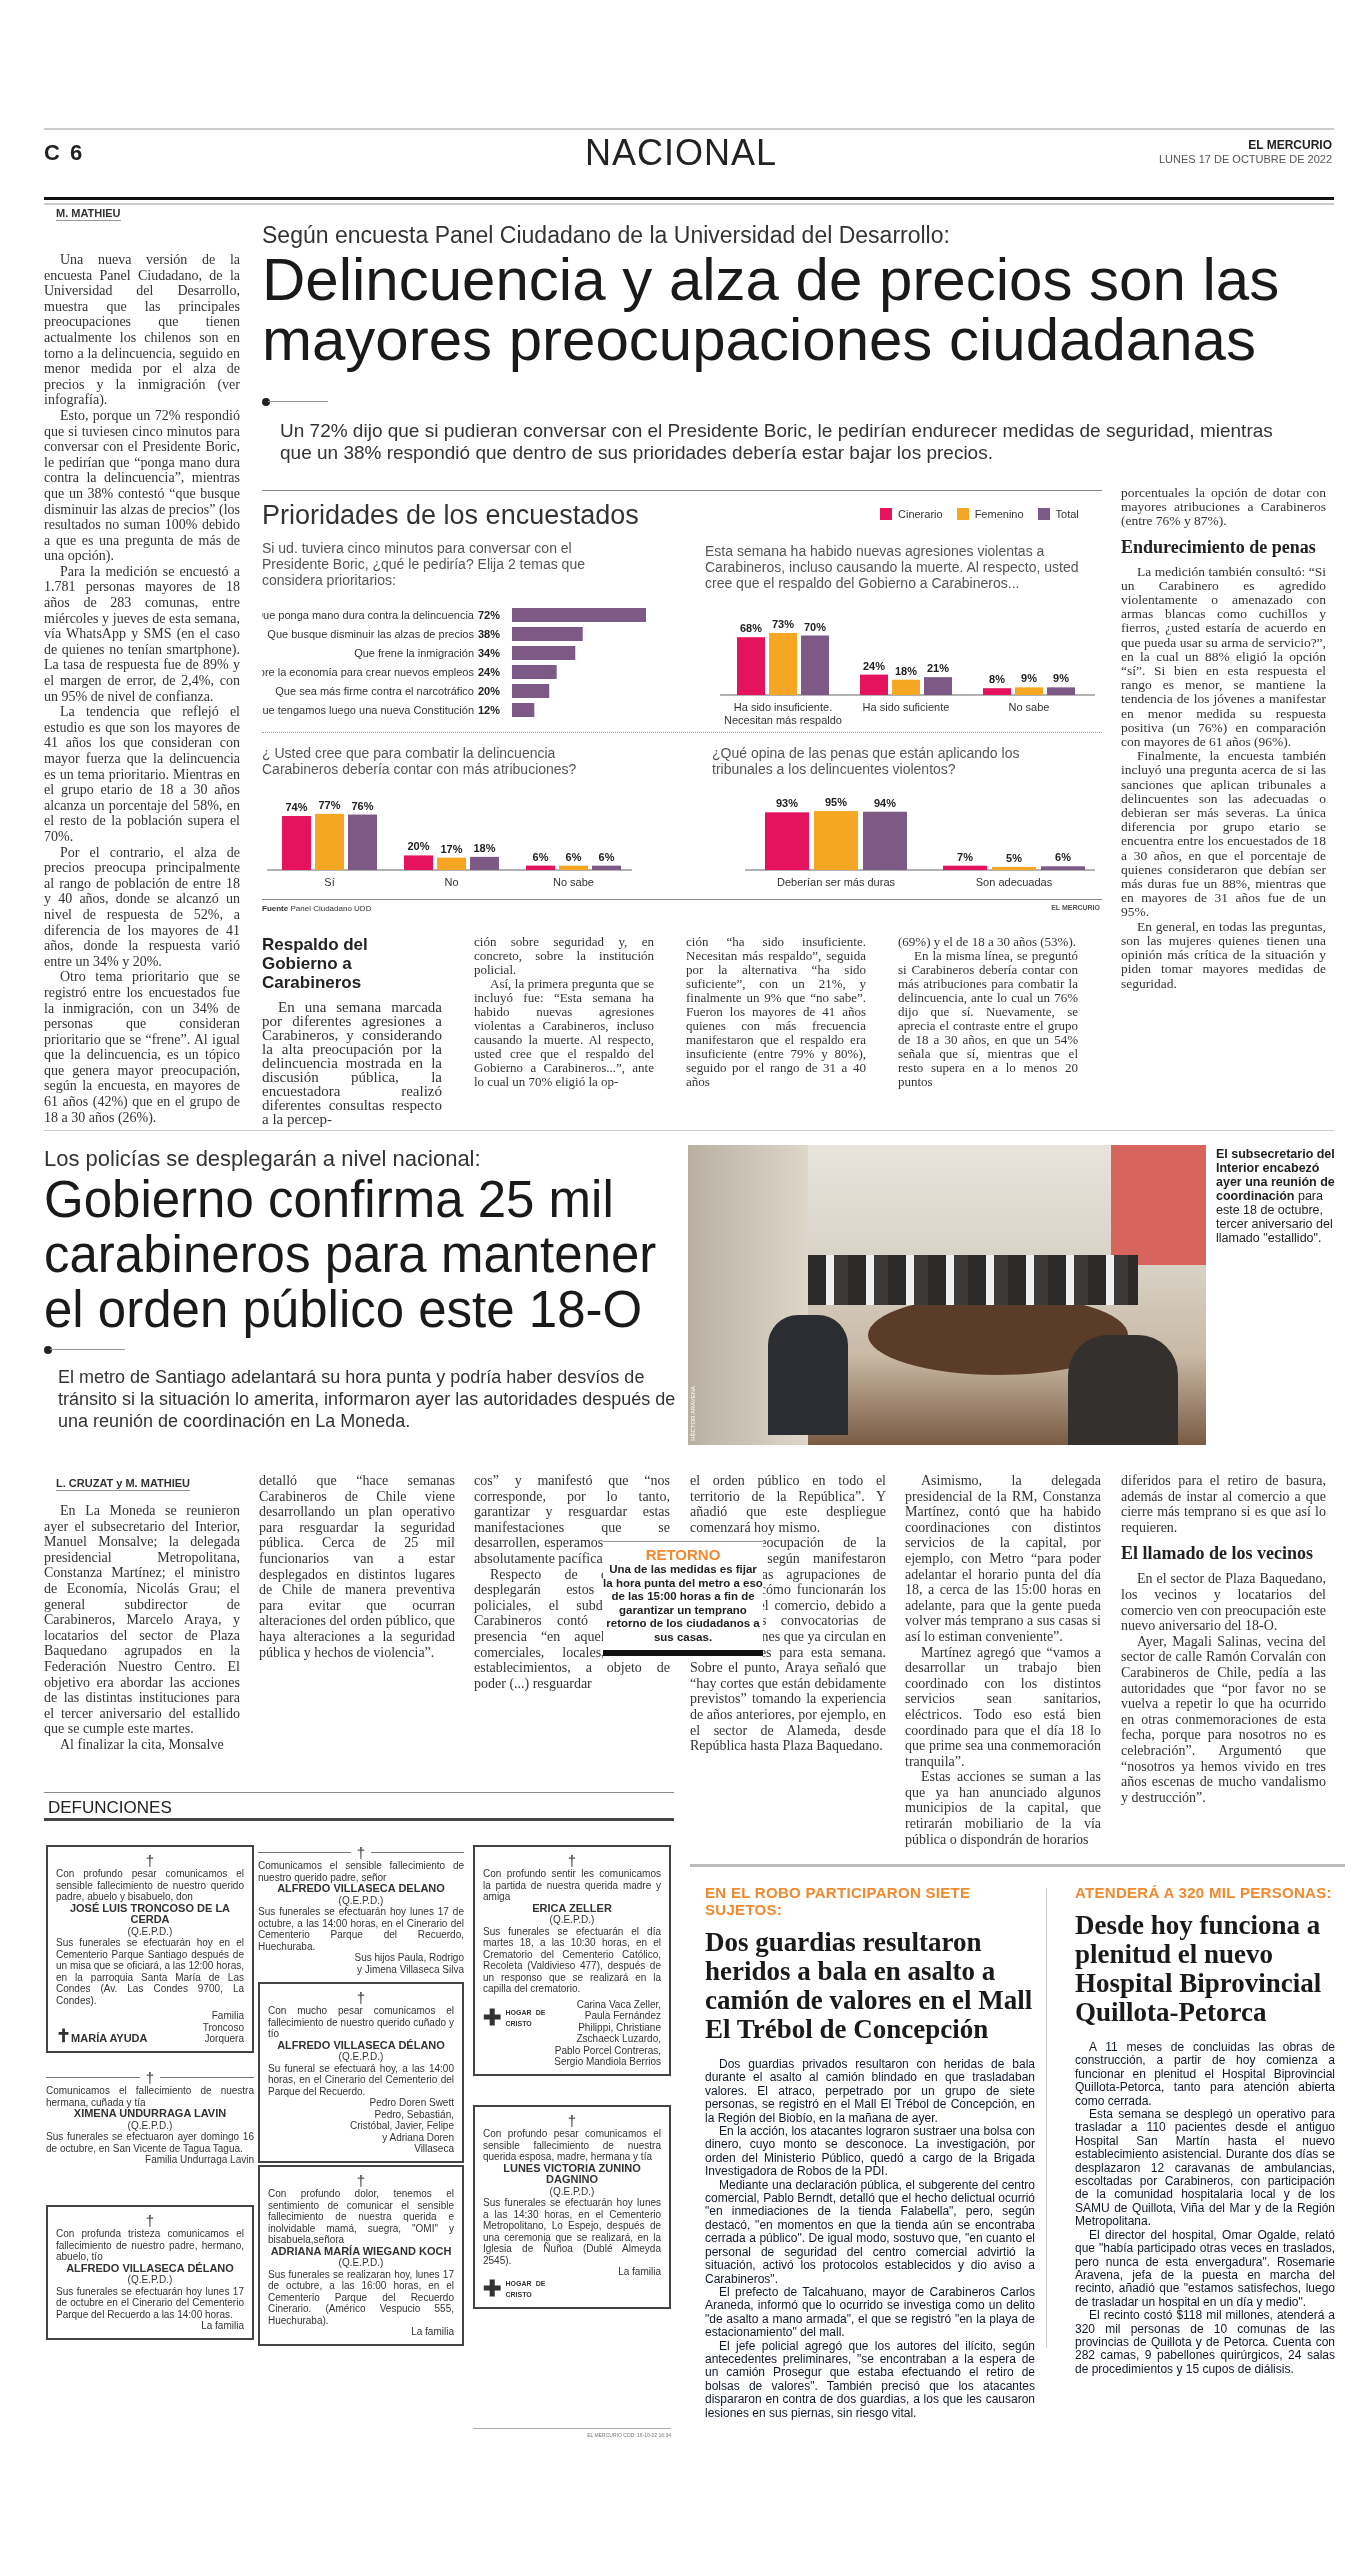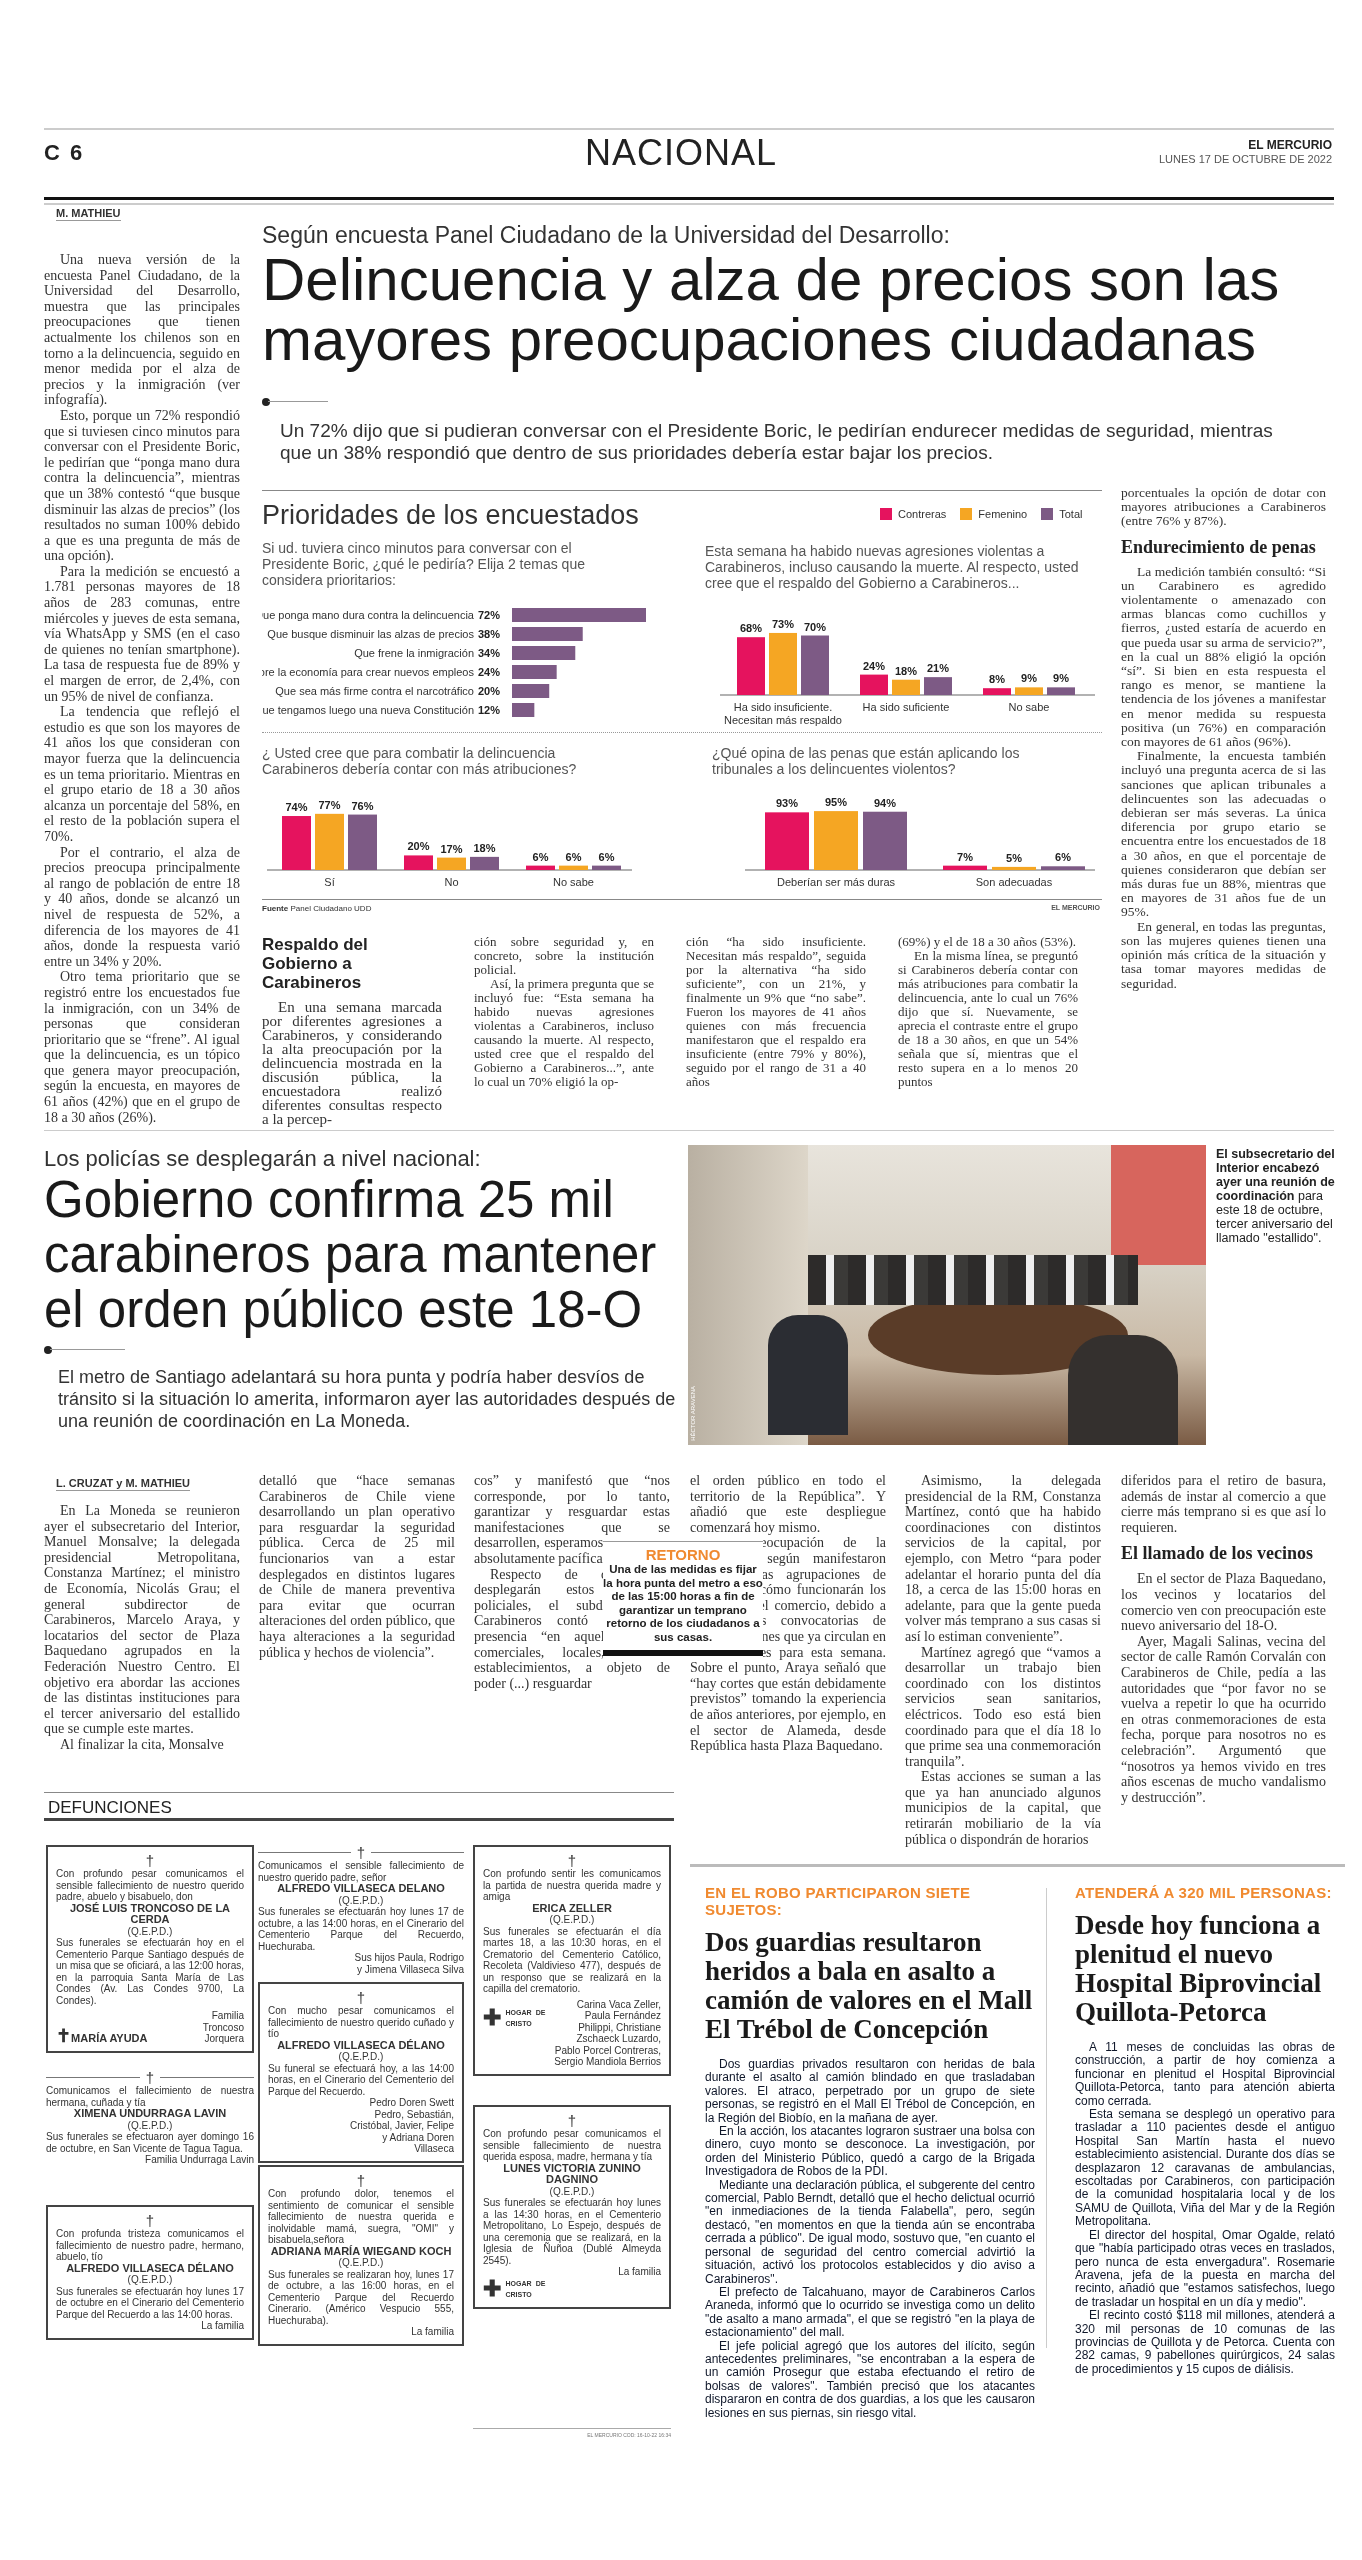--- a/index.html
+++ b/index.html
@@ -77,21 +77,21 @@
     <text x="216" y="95" class="pct">20%</text>
     <rect x="250" y="84" width="37.22222222222222" height="14" fill="#7d5a85"></rect>
     <text x="212" y="114" text-anchor="end" class="lbl">Que tengamos luego una nueva Constitución</text>
     <text x="216" y="114" class="pct">12%</text>
     <rect x="250" y="103" width="22.333333333333332" height="14" fill="#7d5a85"></rect>
   </svg>
 
 <div class="abs" style="top:508px;left:880px;display:flex;gap:14px;align-items:center">
   <span style="display:flex;align-items:center;gap:6px">
       <span style="width:12px;height:12px;background:#e5135e"></span>
-      <span class="sans" style="font-size:11px;color:#333">Contreras</span>
+      <span class="sans" style="font-size:11px;color:#333">Cinerario</span>
     </span>
   <span style="display:flex;align-items:center;gap:6px">
       <span style="width:12px;height:12px;background:#f5a623"></span>
       <span class="sans" style="font-size:11px;color:#333">Femenino</span>
     </span>
   <span style="display:flex;align-items:center;gap:6px">
       <span style="width:12px;height:12px;background:#7d5a85"></span>
       <span class="sans" style="font-size:11px;color:#333">Total</span>
     </span>
 </div>
@@ -186,21 +186,21 @@
 </div>
 <div class="abs col" style="top:935px;left:898px;width:180px;font-size:13px;line-height:14px">
   <p style="text-indent:0">(69%) y el de 18 a 30 años (53%).</p>
   <p>En la misma línea, se preguntó si Carabineros debería contar con más atribuciones para combatir la delincuencia, ante lo cual un 76% dijo que sí. Nuevamente, se aprecia el contraste entre el grupo de 18 a 30 años, en que un 54% señala que sí, mientras que el resto supera en a lo menos 20 puntos</p>
 </div>
 <div class="abs col" style="top:486px;left:1121px;width:205px;font-size:13.5px;line-height:14.2px">
   <p style="text-indent:0">porcentuales la opción de dotar con mayores atribuciones a Carabineros (entre 76% y 87%).</p>
   <div class="subhead">Endurecimiento de penas</div>
   <p>La medición también consultó: “Si un Carabinero es agredido violentamente o amenazado con armas blancas como cuchillos y fierros, ¿usted estaría de acuerdo en que pueda usar su arma de servicio?”, en la cual un 88% eligió la opción “sí”. Si bien en esta respuesta el rango es menor, se mantiene la tendencia de los jóvenes a manifestar en menor medida su respuesta positiva (un 76%) en comparación con mayores de 61 años (96%).</p>
   <p>Finalmente, la encuesta también incluyó una pregunta acerca de si las sanciones que aplican tribunales a delincuentes son las adecuadas o debieran ser más severas. La única diferencia por grupo etario se encuentra entre los encuestados de 18 a 30 años, en que el porcentaje de quienes consideraron que debían ser más duras fue un 88%, mientras que en mayores de 31 años fue de un 95%.</p>
-  <p>En general, en todas las preguntas, son las mujeres quienes tienen una opinión más crítica de la situación y tasa tomar mayores medidas de seguridad.</p>
+  <p>En general, en todas las preguntas, son las mujeres quienes tienen una opinión más crítica de la situación y piden tomar mayores medidas de seguridad.</p>
 </div>
 
 <div class="abs" style="top:1130px;left:44px;width:1290px;height:1px;background:#ccc"></div>
 <div class="abs serif" style="top:1146px;left:44px;font-size:22px;color:#333">Los policías se desplegarán a nivel nacional:</div>
 <div class="abs serif" style="top:1172px;left:44px;width:620px;font-size:51px;line-height:55px;color:#1a1a1a">Gobierno confirma 25 mil carabineros para mantener el orden público este 18-O</div>
 <div class="abs" style="top:1346px;left:44px;width:8px;height:8px;border-radius:50%;background:#222"></div>
 <div class="abs" style="top:1349px;left:50px;width:75px;height:1px;background:#999"></div>
 <div class="abs serif" style="top:1366px;left:58px;width:620px;font-size:18px;line-height:22px;color:#333">El metro de Santiago adelantará su hora punta y podría haber desvíos de tránsito si la situación lo amerita, informaron ayer las autoridades después de una reunión de coordinación en La Moneda.</div>
 
 <div class="abs" style="top:1145px;left:688px;width:518px;height:300px;overflow:hidden;background:linear-gradient(180deg,#e8e4dc 0%,#d8d2c6 40%,#c9b9a5 70%,#7a5b44 100%)">

